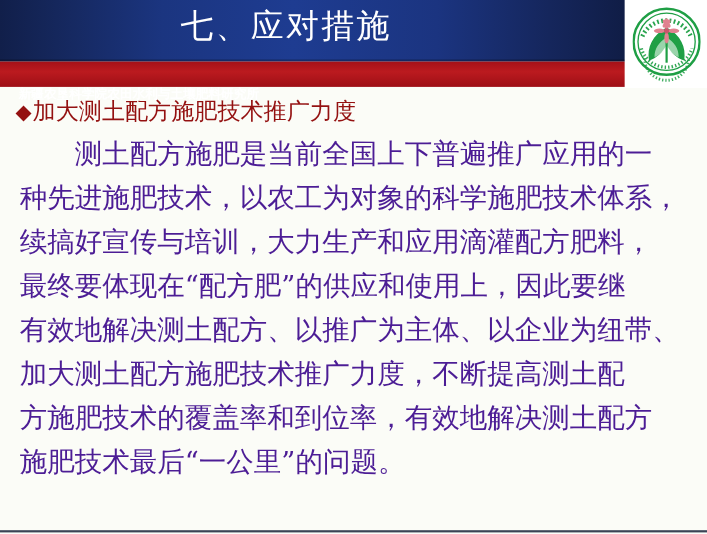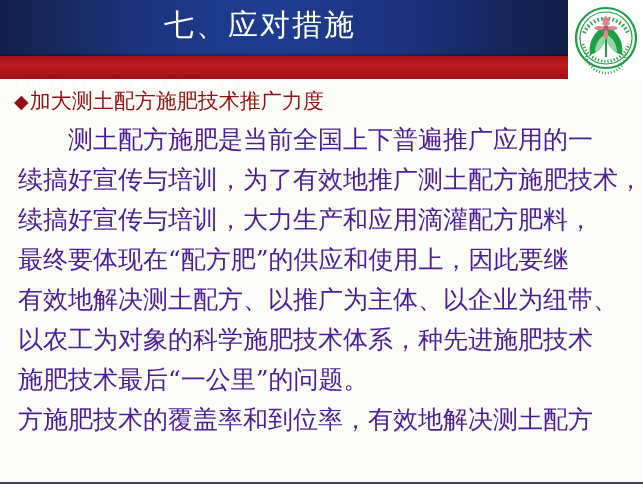--- a/index.html
+++ b/index.html
@@ -190,24 +190,24 @@
   </div>
 
   <div id="body-area">
 
     <div class="bullet-heading">
       <span class="diamond">◆</span><span>加大测土配方施肥技术推广力度</span>
     </div>
 
     <div class="para">
       <span class="line indent">测土配方施肥是当前全国上下普遍推广应用的一</span>
-      <span class="line">续搞好宣传与培训，为了有效地推广测土配方施肥技术，</span>
+      <span class="line">种先进施肥技术，以农工为对象的科学施肥技术体系，</span>
       <span class="line">续搞好宣传与培训，大力生产和应用滴灌配方肥料，</span>
       <span class="line">最终要体现在“配方肥”的供应和使用上，因此要继</span>
       <span class="line">有效地解决测土配方、以推广为主体、以企业为纽带、</span>
-      <span class="line">以农工为对象的科学施肥技术体系，种先进施肥技术</span>
+      <span class="line">加大测土配方施肥技术推广力度，不断提高测土配</span>
+      <span class="line">方施肥技术的覆盖率和到位率，有效地解决测土配方</span>
       <span class="line">施肥技术最后“一公里”的问题。</span>
-      <span class="line">方施肥技术的覆盖率和到位率，有效地解决测土配方</span>
     </div>
   </div>
 
   <div class="bottom-rule"></div>
 </div>
 
 </body></html>

